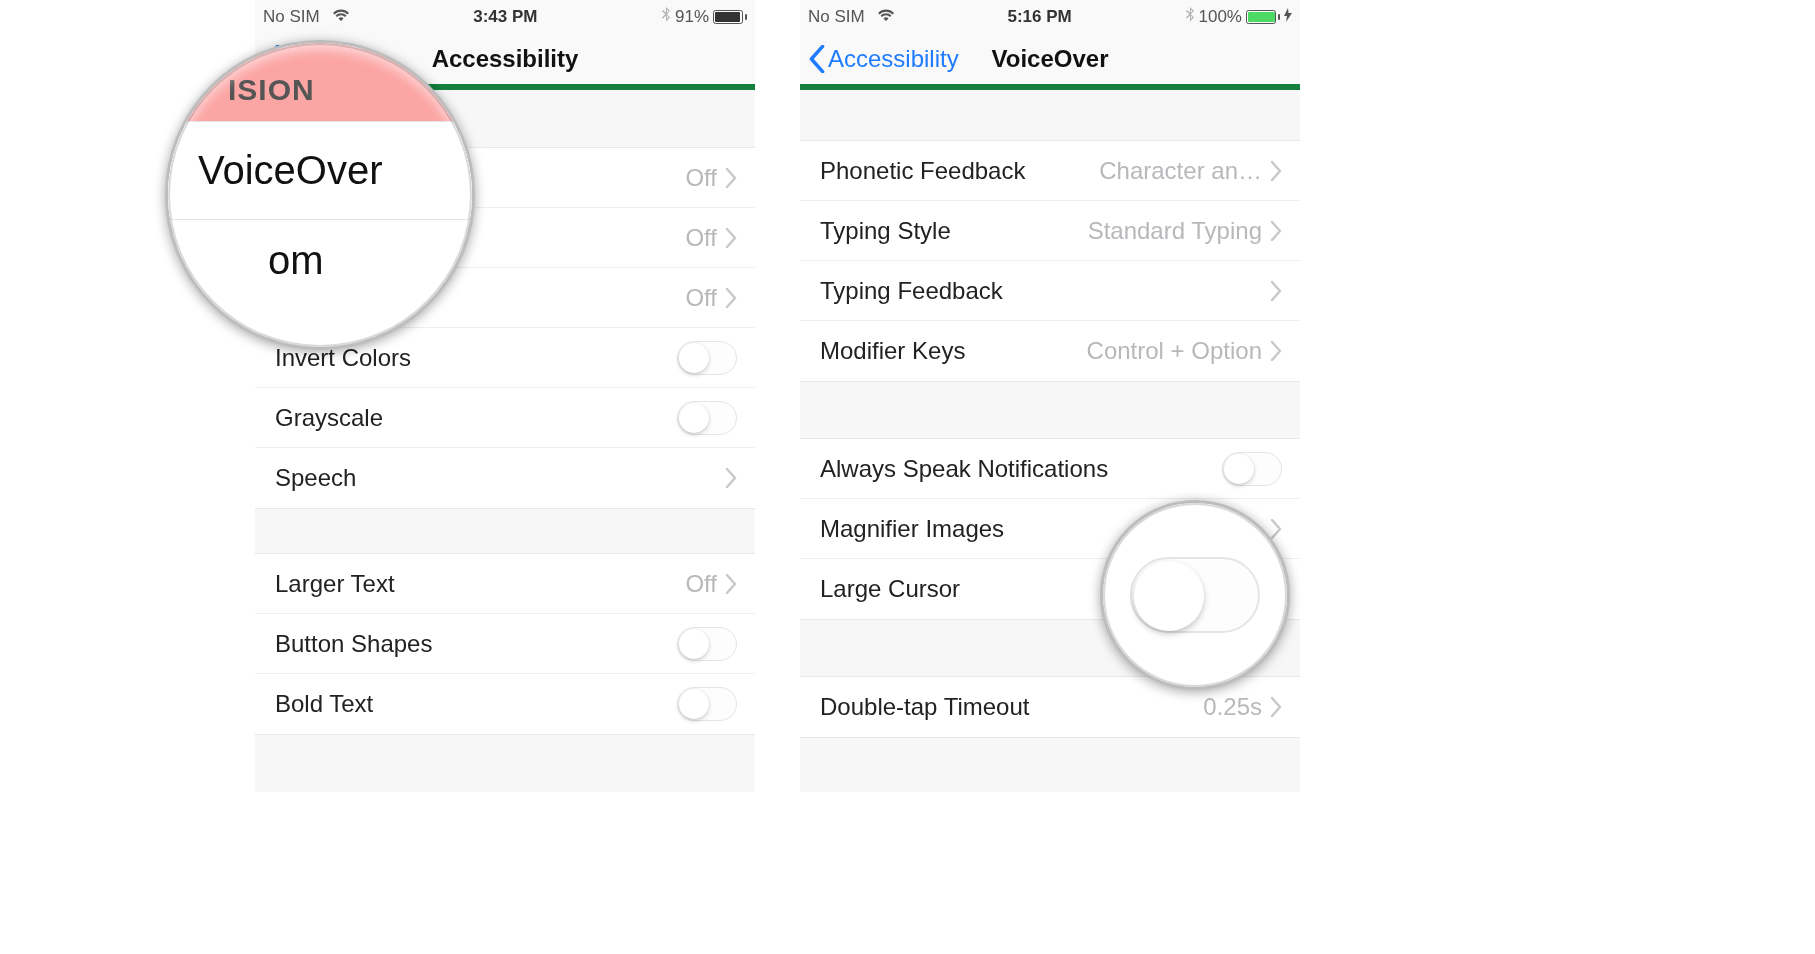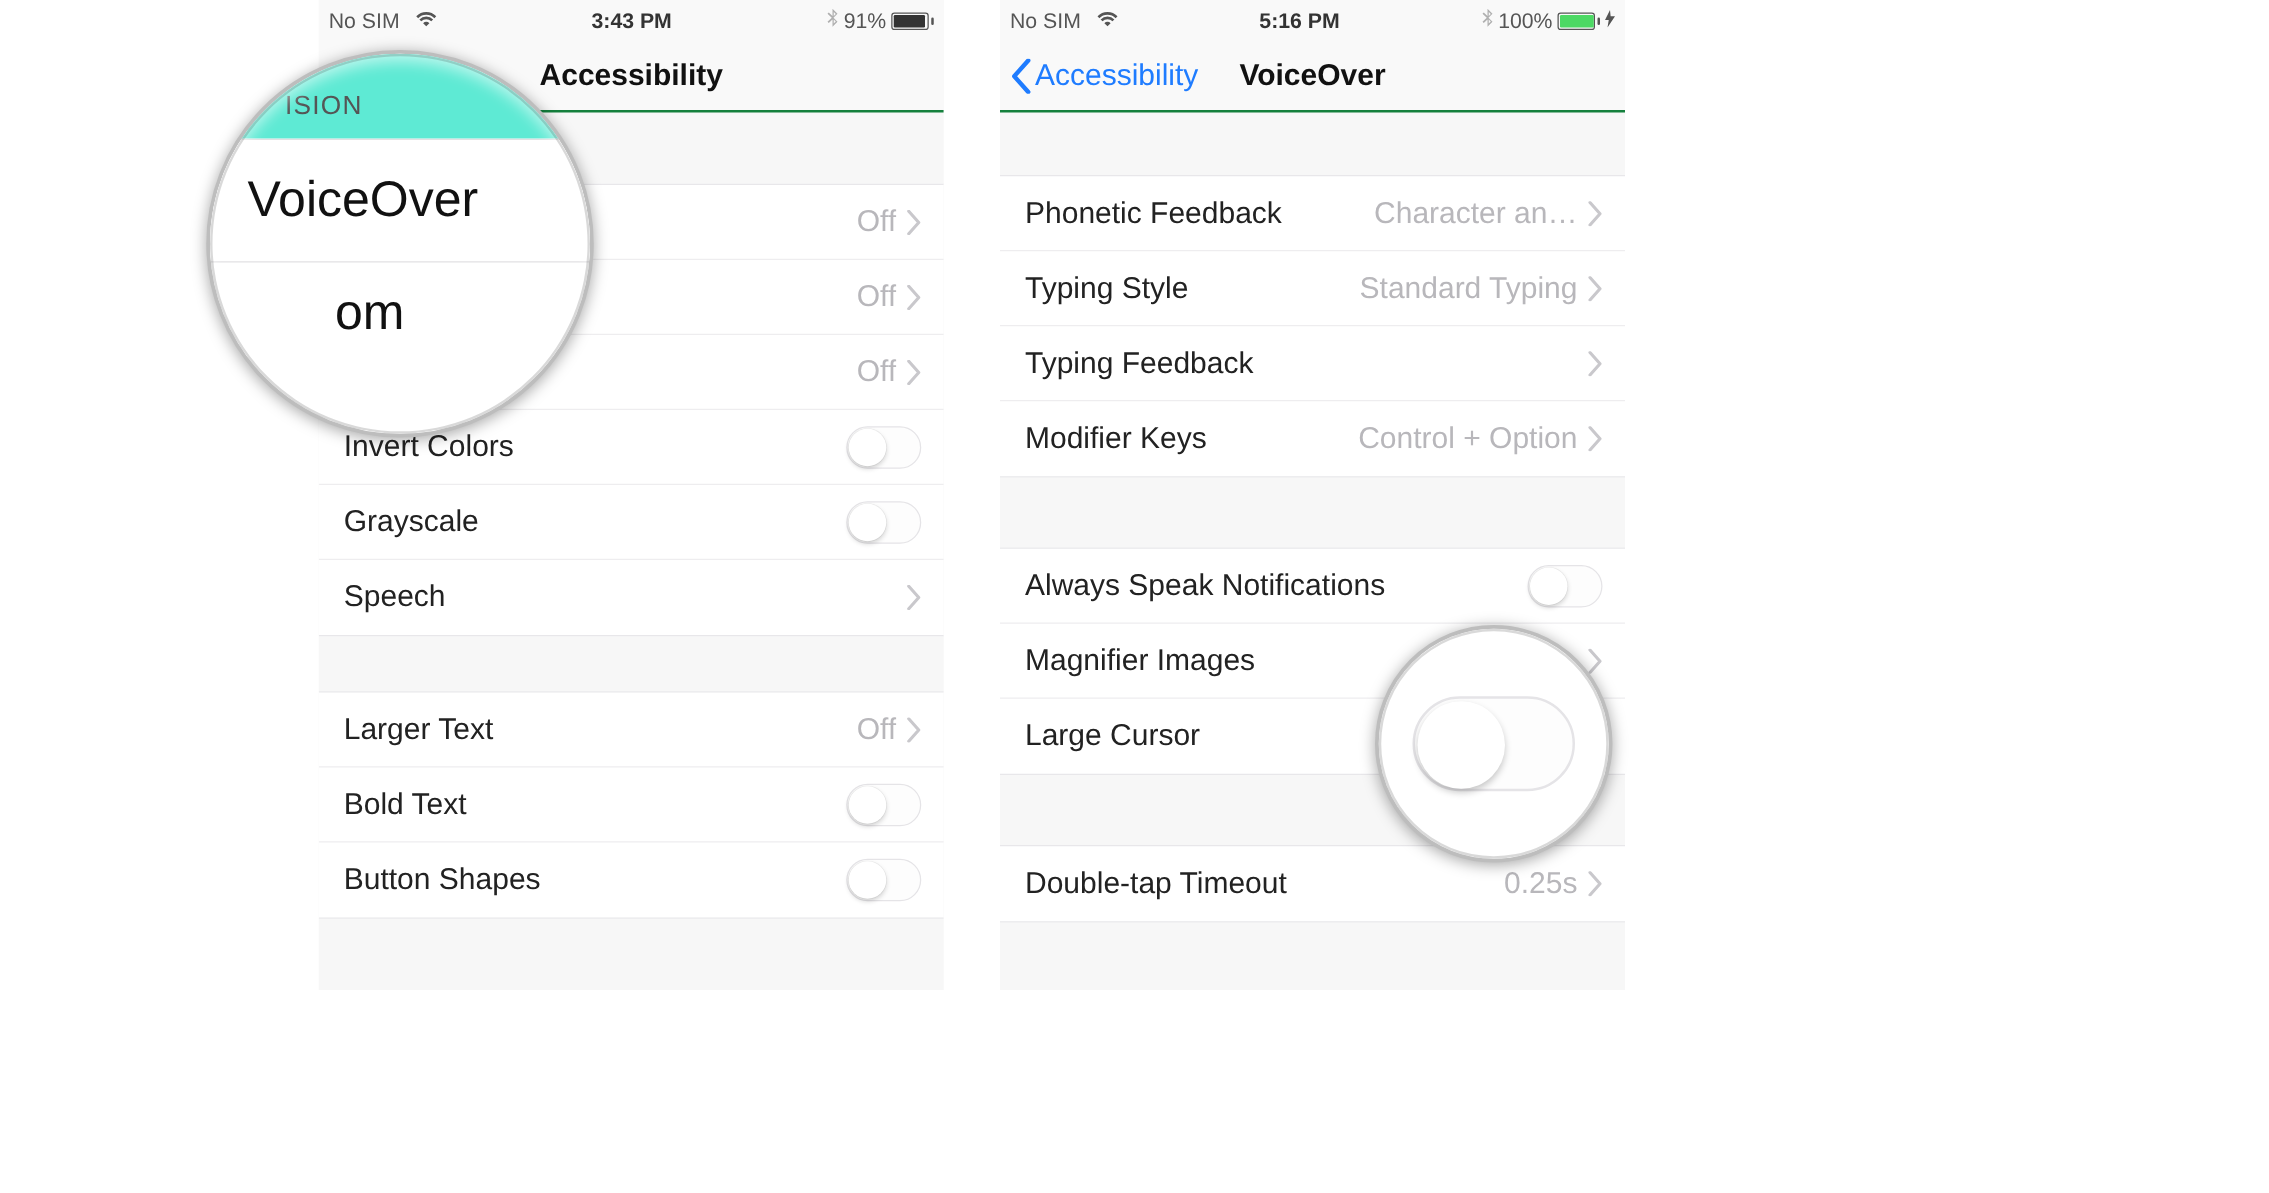--- a/index.html
+++ b/index.html
@@ -12,42 +12,42 @@
   .status { height: 34px; display: flex; align-items: center; justify-content: space-between; padding: 0 8px; font-size: 17px; color: #555; background: #f9f9f9; }
   .status .left { display: flex; align-items: center; gap: 12px; }
   .status .center { font-weight: 700; color: #333; }
   .status .right { display: flex; gap: 4px; }
   .wifi-icon, .bt-icon { display: inline-block; }
   .battery { display:inline-flex; align-items:center; gap:2px;}
   .battery-body { width: 30px; height: 14px; border: 1.5px solid #555; border-radius: 2.5px; position: relative; }
   .battery-cap { width: 2px; height: 6px; background: #555; border-radius: 1px; }
   .battery-fill { position:absolute; left:1px; top:1px; bottom:1px; border-radius:1px; }
   
-  .nav { height: 56px; background: #f9f9f9; border-bottom: 2px solid #15803d; display: flex; align-items: center; position: relative; }
+  .nav { height: 56px; background: #f9f9f9; border-bottom: 6px solid #15803d; display: flex; align-items: center; position: relative; }
   .nav-back { display: flex; align-items: center; color: #1f7cff; font-size: 24px; padding-left: 8px; gap: 2px; }
   .nav-back svg { width: 18px; height: 28px; }
   .nav-title { position:absolute; left:0; right:0; text-align:center; font-size: 24px; font-weight: 600; color: #111; pointer-events:none;}
   
   .section-header { font-size: 18px; color: #8a8a8d; padding: 28px 20px 8px 20px; text-transform: uppercase; letter-spacing: 0.5px; }
   .list { background: #ffffff; border-top: 1px solid #e8e7ea; border-bottom: 1px solid #e8e7ea; }
   .row { display:flex; align-items:center; min-height: 60px; padding: 0 18px 0 20px; border-bottom: 1px solid #eeedef; font-size: 24px; color: #222; }
   .row:last-child { border-bottom: none; }
   .row .label { flex: 1 1 auto; white-space: nowrap; overflow:hidden; text-overflow: ellipsis;}
   .row .value { color: #b8b7bb; font-size: 24px; margin-right: 8px; white-space:nowrap; overflow:hidden; text-overflow:ellipsis; max-width: 220px;}
   .row .chev { color: #c9c8cc; }
   .row .chev svg { width: 12px; height: 20px; display:block;}
   .spacer { height: 44px; }
   
   .toggle { width: 60px; height: 34px; border-radius: 17px; background: #fdfdfd; border: 1.5px solid #e5e4e7; position: relative; flex: 0 0 auto; }
   .toggle .knob { position:absolute; left:1px; top:1px; width: 30px; height: 30px; background: #ffffff; border-radius: 50%; box-shadow: 0 2px 4px rgba(0,0,0,0.18), 0 0 0 0.5px rgba(0,0,0,0.06); }
   
   .lens { position:absolute; border-radius: 50%; background: #ffffff; box-shadow: 0 2px 12px rgba(0,0,0,0.35); border: 3px solid #bdbdbd; display:flex; flex-direction:column; overflow:hidden; }
   .lens::after { content:""; position:absolute; inset:0; border-radius:50%; box-shadow: inset 0 0 0 2px rgba(0,0,0,0.15), inset 0 6px 12px rgba(255,255,255,0.6); pointer-events:none;}
   .lens1 { left: 165px; top: 40px; width: 310px; height: 310px; }
-  .lens1 .l-head { background:#5eead4; color:#555; font-size: 21px; padding: 30px 0 14px 60px; letter-spacing:1px;}
+  .lens1 .l-head { background:#fca5a5; color:#555; font-size: 30px; padding: 30px 0 14px 60px; letter-spacing:1px;font-weight:bold;}
   .lens1 .l-row { background:#fff; border-top:1px solid #e2e1e3; border-bottom:1px solid #e2e1e3; padding: 26px 0 26px 30px; font-size: 40px; color:#111; }
   .lens1 .l-frag { padding: 18px 0 0 100px; font-size: 40px; color:#111;}
   .lens2 { left: 1100px; top: 500px; width: 190px; height: 190px; align-items:center; justify-content:center; }
   .lens2 .big-toggle { width: 130px; height: 76px; border-radius: 38px; border: 2px solid #e5e4e7; background:#fdfdfd; position:relative;}
   .lens2 .big-toggle .big-knob { position:absolute; left:2px; top:2px; width:70px; height:70px; border-radius:50%; background:#fff; box-shadow: 0 3px 6px rgba(0,0,0,0.22);}
 </style>
 </head>
 <body>
 
 <div class="stage">
@@ -146,27 +146,27 @@
       <div class="row">
         <span class="label">Larger Text</span>
         <span class="value">Off</span>
         <span class="chev">
             <svg viewBox="0 0 12 20">
               <path d="M2 1 L10 10 L2 19" stroke="#c9c8cc" stroke-width="2.5" fill="none" stroke-linecap="round" stroke-linejoin="round"></path>
             </svg>
           </span>
       </div>
       <div class="row">
+        <span class="label">Button Shapes</span>
+        <span class="toggle">
+            <span class="knob"></span>
+          </span>
+      </div>
+      <div class="row">
         <span class="label">Bold Text</span>
-        <span class="toggle">
-            <span class="knob"></span>
-          </span>
-      </div>
-      <div class="row">
-        <span class="label">Button Shapes</span>
         <span class="toggle">
             <span class="knob"></span>
           </span>
       </div>
     </div>
   </div>
 
   <div class="phone right">
     <div class="status">
       <div class="left">

